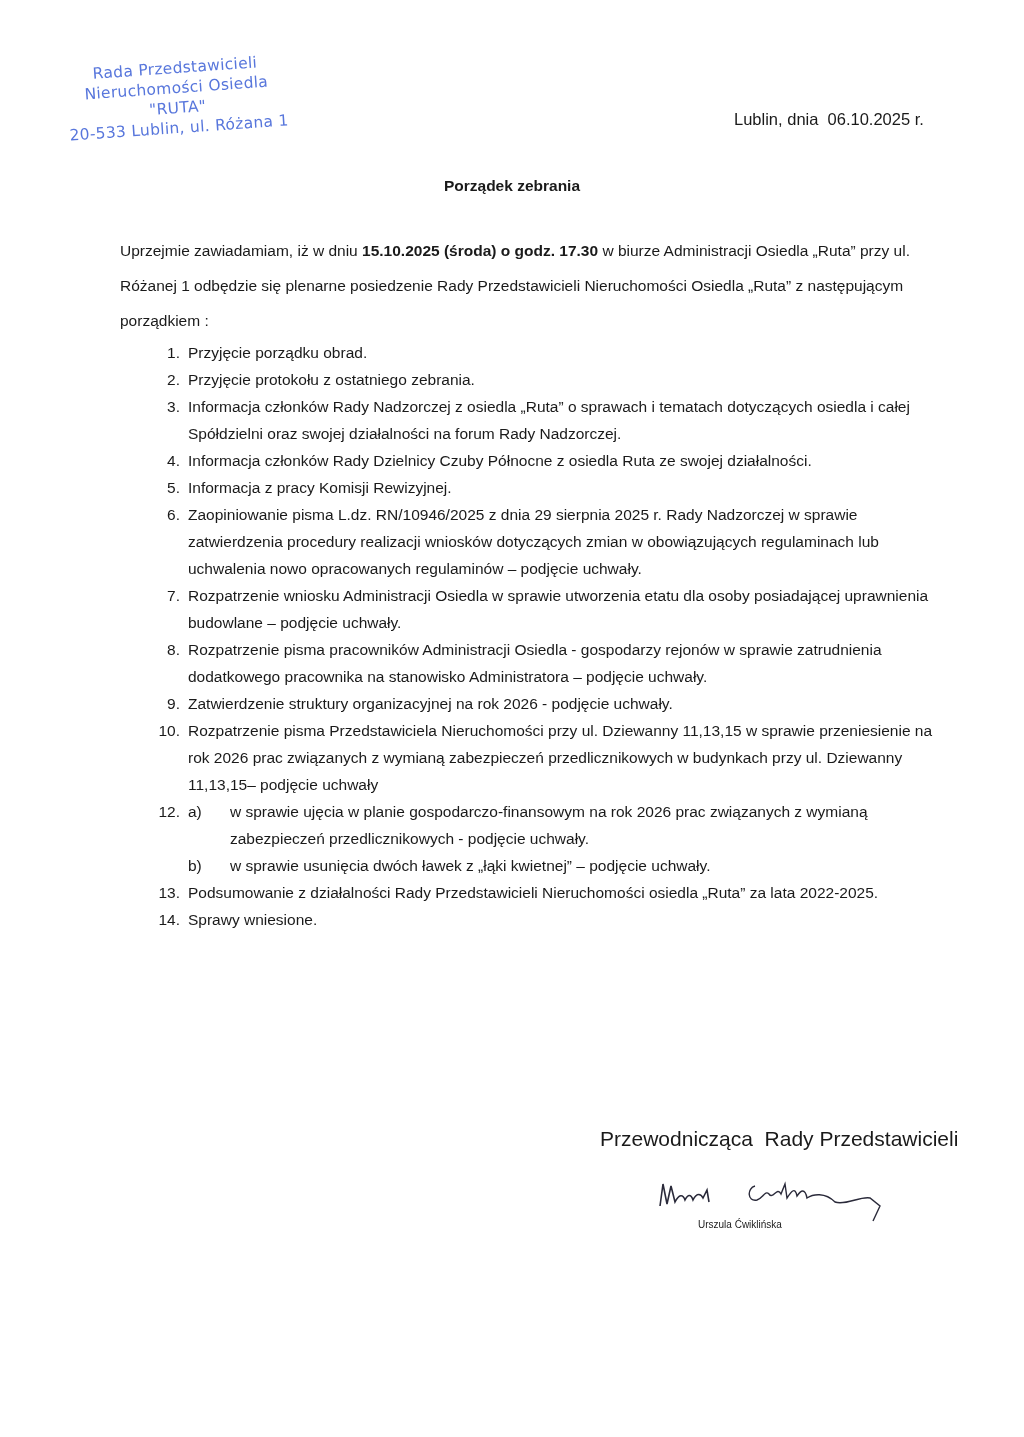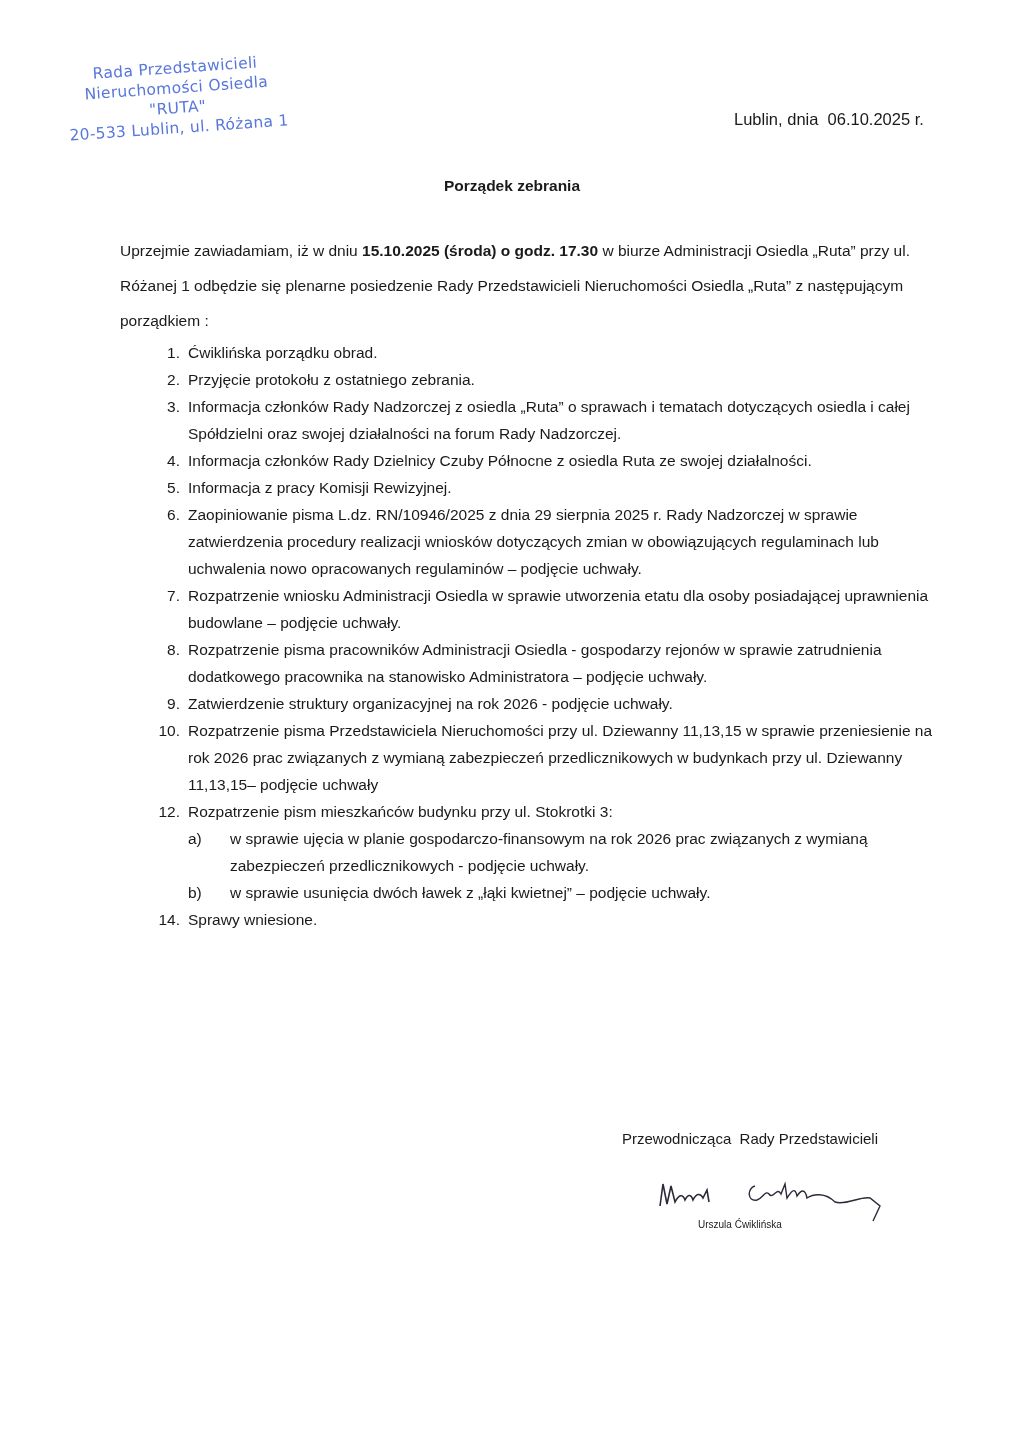--- a/index.html
+++ b/index.html
@@ -15,21 +15,21 @@
   .intro { position: absolute; left: 120px; top: 233px; width: 830px; font-size: 15.5px; line-height: 35px; }
   .intro b { font-weight: bold; }
   .agenda { position: absolute; left: 150px; top: 339px; width: 800px; font-size: 15.5px; line-height: 27px;
             list-style: none; margin: 0; padding: 0; }
   .agenda li { position: relative; padding-left: 38px; }
   .agenda .num { position: absolute; left: 0; top: 0; width: 30px; text-align: right; }
   .agenda .text { display: block; }
   .sub { list-style: none; margin: 0; padding: 0; }
   .sub li { padding-left: 42px; }
   .sub .num { width: 32px; text-align: left; left: 0; }
-  .sig { position: absolute; left: 600px; top: 1127px; width: 300px; font-size: 15px; line-height: 24px; text-align: center; }
+  .sig { position: absolute; left: 600px; top: 1127px; width: 300px; font-size: 21px; line-height: 24px; text-align: center; }
   .signature-scribble { position: absolute; left: 655px; top: 1176px; }
   .signer { position: absolute; left: 698px; top: 1219px; font-size: 10px; }
 </style>
 </head>
 <body>
 
 <div class="stamp">
   <div>Rada Przedstawicieli</div>
   <div>Nieruchomości Osiedla</div>
   <div>"RUTA"</div>
@@ -40,21 +40,21 @@
 
 <div class="title">Porządek zebrania</div>
 
 <div class="intro">
   <span>Uprzejmie zawiadamiam, iż w dniu </span><b>15.10.2025 (środa) o godz. 17.30</b><span> w biurze Administracji Osiedla „Ruta” przy ul. Różanej 1 odbędzie się plenarne posiedzenie Rady Przedstawicieli Nieruchomości Osiedla „Ruta” z następującym porządkiem :</span>
 </div>
 
 <ol class="agenda">
   <li>
       <span class="num">1.</span>
-      <span class="text">Ćwiklińska porządku obrad.</span>
+      <span class="text">Przyjęcie porządku obrad.</span>
     </li>
   <li>
       <span class="num">2.</span>
       <span class="text">Przyjęcie protokołu z ostatniego zebrania.</span>
     </li>
   <li>
       <span class="num">3.</span>
       <span class="text">Informacja członków Rady Nadzorczej z osiedla „Ruta” o sprawach i tematach dotyczących osiedla i całej Spółdzielni oraz swojej działalności na forum Rady Nadzorczej.</span>
     </li>
   <li>
@@ -80,32 +80,35 @@
   <li>
       <span class="num">9.</span>
       <span class="text">Zatwierdzenie struktury organizacyjnej na rok 2026 - podjęcie uchwały.</span>
     </li>
   <li>
       <span class="num">10.</span>
       <span class="text">Rozpatrzenie pisma Przedstawiciela Nieruchomości przy ul. Dziewanny 11,13,15 w sprawie przeniesienie na rok 2026 prac związanych z wymianą zabezpieczeń przedlicznikowych w budynkach przy ul. Dziewanny 11,13,15– podjęcie uchwały</span>
     </li>
   <li>
       <span class="num">12.</span>
-      <span class="text">Rozpatrzenie pism mieszkańców budynku przy ul. Stokrotki 3:</span>
     <ol class="sub">
       <li style="position:relative">
           <span class="num">a)</span>
           <span class="text">w sprawie ujęcia w planie gospodarczo-finansowym na rok 2026 prac związanych z wymianą  zabezpieczeń przedlicznikowych - podjęcie uchwały.</span>
         </li>
       <li style="position:relative">
           <span class="num">b)</span>
           <span class="text">w sprawie usunięcia dwóch ławek z „łąki kwietnej” – podjęcie uchwały.</span>
         </li>
     </ol>
   </li>
+  <li>
+      <span class="num">13.</span>
+      <span class="text">Podsumowanie z działalności Rady Przedstawicieli Nieruchomości osiedla „Ruta” za lata 2022-2025.</span>
+    </li>
   <li>
       <span class="num">14.</span>
       <span class="text">Sprawy wniesione.</span>
     </li>
 </ol>
 
 <div class="sig">
   <div style="white-space:pre">Przewodnicząca  Rady Przedstawicieli</div>
 </div>
 

